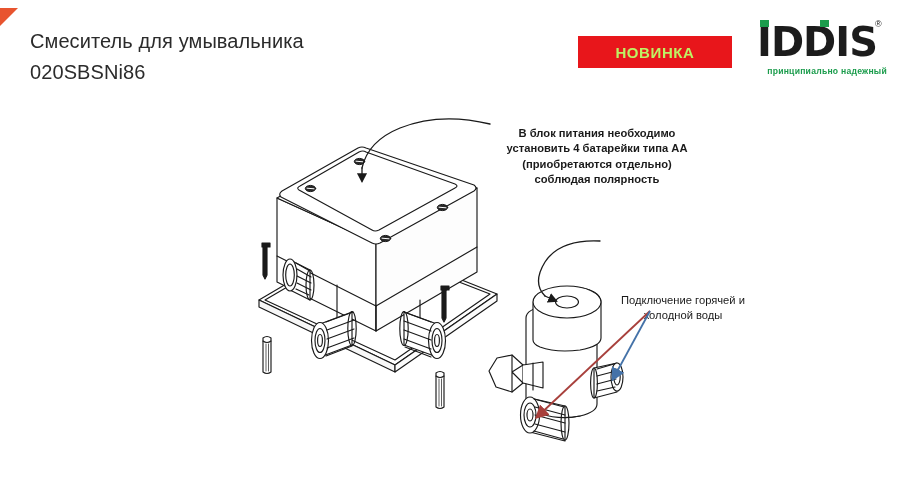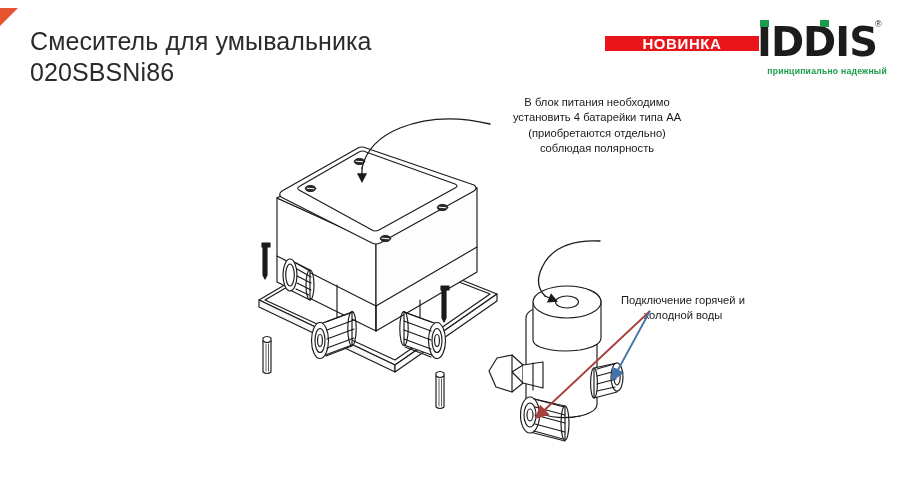--- a/index.html
+++ b/index.html
@@ -15,29 +15,29 @@
     position:absolute;left:-16px;top:8px;width:0;height:0;
     border-top:0 solid transparent;
     border-left:34px solid #e8542f;
     border-bottom:34px solid transparent;
     transform:rotate(0deg);
   }
 
   
   .title{
     position:absolute;left:30px;top:26px;width:470px;
-    color:#2b2b2b;font-size:25px;line-height:31px;font-weight:400;
+    color:#2b2b2b;font-size:20px;line-height:31px;font-weight:400;
     letter-spacing:.1px;white-space:pre-line;
   }
 
   .badge{
-    position:absolute;left:578px;top:36px;width:154px;height:15px;
-    background:#e8161b;color:#ffffff;
+    position:absolute;left:578px;top:36px;width:154px;height:32px;
+    background:#e8161b;color:#bef264;
     font-size:15px;font-weight:bold;letter-spacing:.6px;
-    display:flex;align-items:center;justify-content:center;margin-left:27px;
+    display:flex;align-items:center;justify-content:center;
   }
 
   
   .logo{position:absolute;left:757px;top:16px;width:128px;height:62px;}
   .logo-word{
     position:absolute;left:0;top:6px;
     font-size:40px;line-height:40px;font-weight:bold;
     letter-spacing:-1px;color:#1c1c1c;
     font-family:"DejaVu Sans",sans-serif;
   }
@@ -52,21 +52,21 @@
     position:absolute;left:2px;top:50px;width:128px;
     color:#1b9c4c;font-size:8.6px;font-weight:bold;letter-spacing:.25px;
     text-align:right;white-space:nowrap;
   }
 
   
   .note{
     position:absolute;color:#1a1a1a;font-size:11.2px;line-height:15.4px;
     text-align:center;white-space:pre-line;
   }
-  .note-battery{left:494px;top:95px;width:206px;}
+  .note-battery{left:494px;top:126px;width:206px;font-weight:bold;}
   .note-handle{left:560px;top:227px;width:140px;}
   .note-water{left:600px;top:293px;width:166px;}
 
   
   .draw{position:absolute;left:0;top:0;width:900px;height:486px;}
 </style>
 </head>
 <body>
 
 <div class="page">

